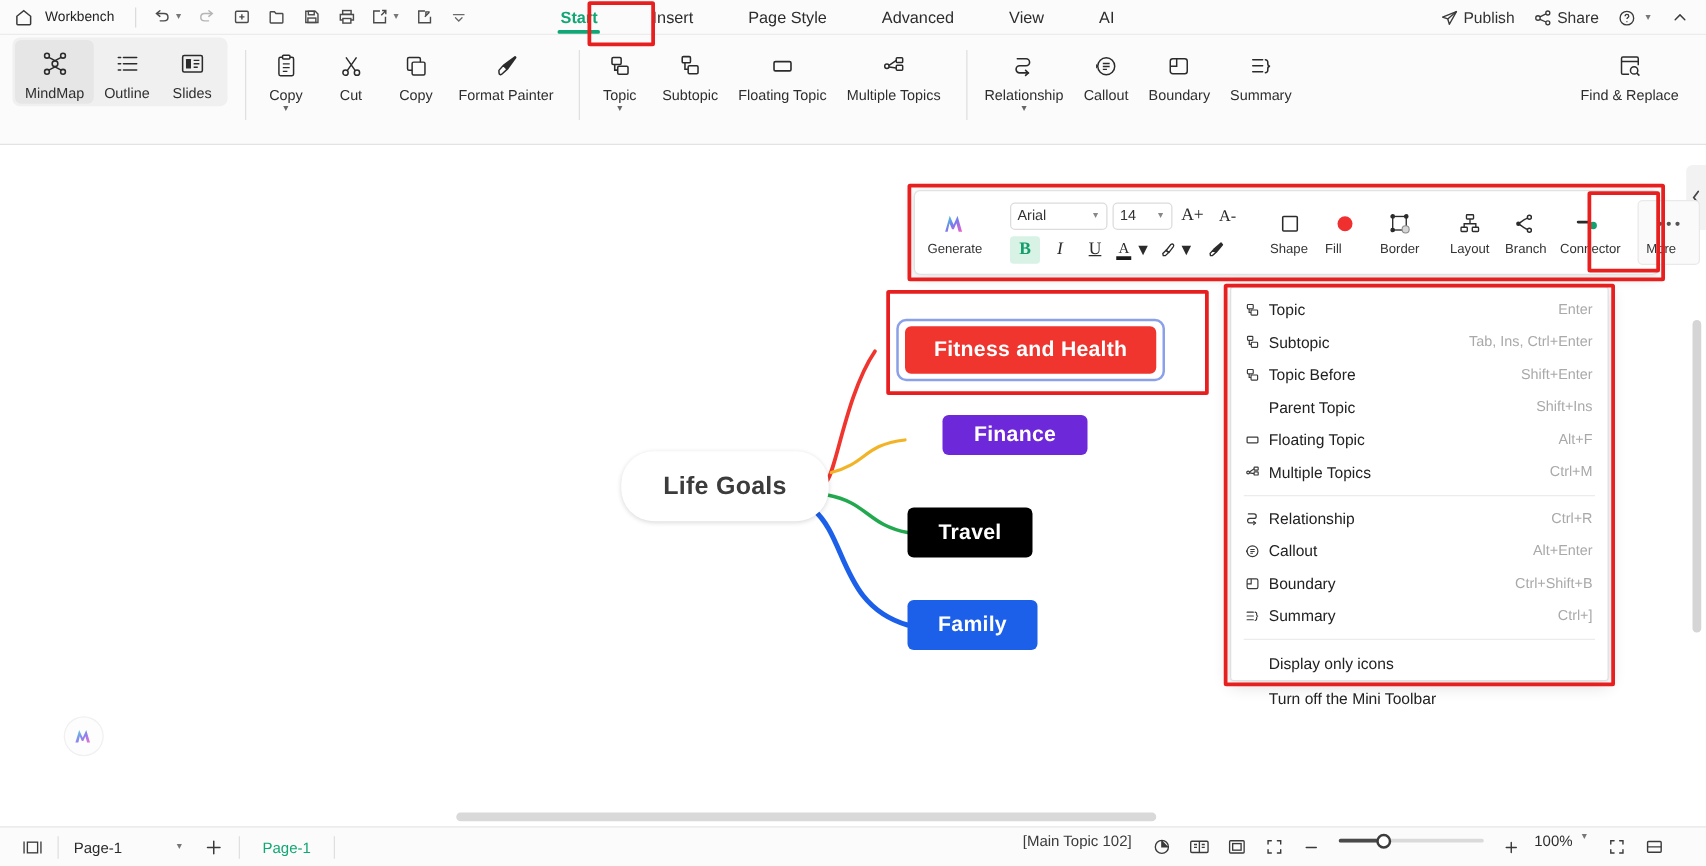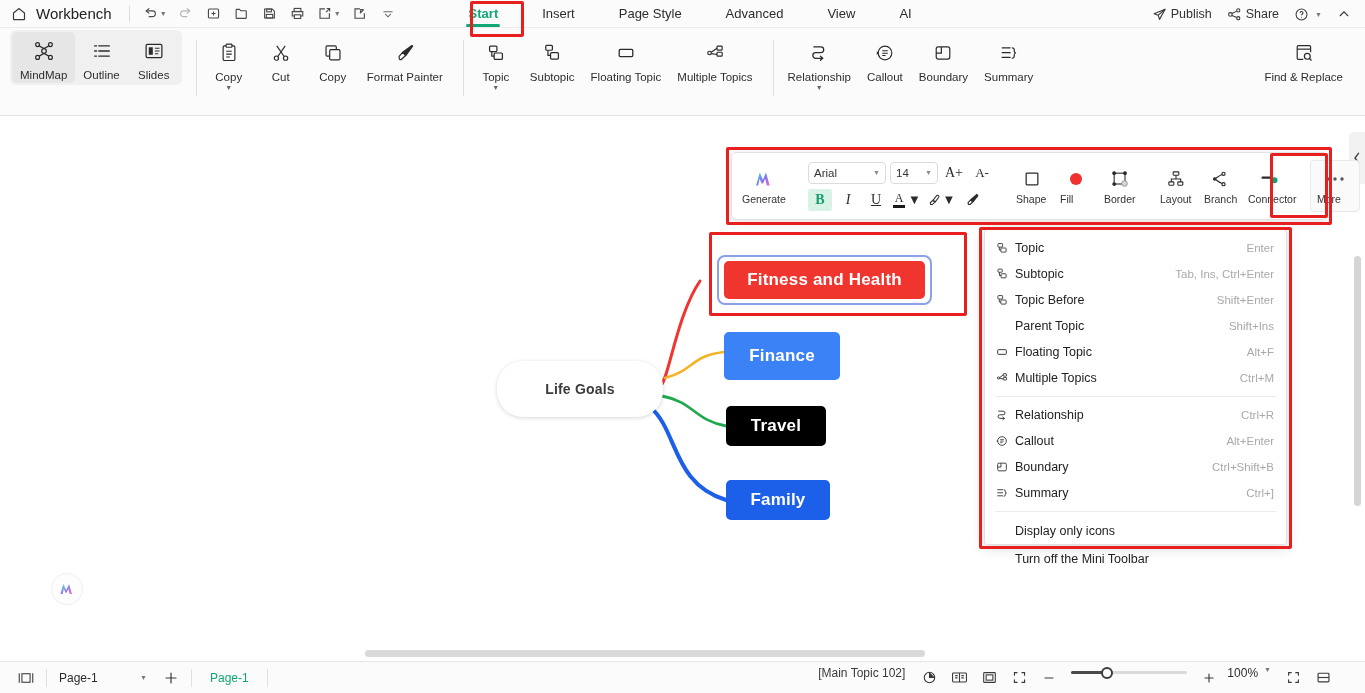--- a/index.html
+++ b/index.html
@@ -13,21 +13,21 @@
   #app { position: relative; width: 1365px; height: 693px; background:#fff; }
 
   
   .topbar {
     position:absolute; top:0; left:0; width:1365px; height:28px;
     background:#fbfbfb; display:flex; align-items:center;
     border-bottom:1px solid #ececec;
   }
   .tb-left { display:flex; align-items:center; padding-left:10px; gap:2px; }
   .home-ico { width:18px;height:18px; display:flex;align-items:center;justify-content:center; }
-  .workbench-label { font-size:15px; color:#222; margin-left:6px; margin-right:8px; white-space:nowrap;}
+  .workbench-label { font-size:11px; color:#222; margin-left:6px; margin-right:8px; white-space:nowrap;}
   .vdiv { width:1px; height:16px; background:#dcdcdc; margin:0 7px; }
   .qa-btn {
     width:26px; height:22px; display:flex; align-items:center; justify-content:center;
     cursor:pointer; border-radius:3px; color:#4a4a4a;
   }
   .qa-btn.withcaret { width:32px; }
   .caret-s { font-size:7px; margin-left:2px; color:#777; line-height:1;}
 
   .tabs { display:flex; align-items:center; margin-left:46px; gap:0px; }
   .tab {
@@ -92,21 +92,21 @@
 
   
   .mm { position:absolute; left:0; top:0; width:1365px; height:545px; }
   .node {
     position:absolute; display:flex; align-items:center; justify-content:center;
     font-weight:bold; color:#fff; border-radius:5px; cursor:pointer;
     font-size:17px; letter-spacing:0.2px;
   }
   .node.root {
     background:#fff; color:#3c3c3c; border-radius:26px;
-    box-shadow:0 1px 4px rgba(0,0,0,.16); font-size:14px;
+    box-shadow:0 1px 4px rgba(0,0,0,.16); font-size:20px;
   }
   .sel-outline {
     position:absolute; border:2px solid #8aa0e8; border-radius:8px; pointer-events:none;
   }
   .watermark {
     position:absolute; left:52px; top:458px; width:30px; height:30px; border-radius:50%;
     background:#fdfdfd; box-shadow:0 0 0 1px #f0f0f0; display:flex;
     align-items:center; justify-content:center;
   }
 
@@ -505,21 +505,21 @@
 
       <div class="node root" style="left:497px; top:245px; width:166px; height:56px;">
         <span>Life Goals</span>
       </div>
 
       <div class="sel-outline" style="left:717px; top:139px; width:215px; height:50px;"></div>
       <div class="node" style="left:724px; top:145px; width:201px; height:38px; background:#f0342e;">
         <span>Fitness and Health</span>
       </div>
 
-      <div class="node" style="left:724px; top:216px; width:116px; height:48px; background:#3b82f6;">
+      <div class="node" style="left:754px; top:216px; width:116px; height:32px; background:#6d28d9;">
         <span>Finance</span>
       </div>
 
       <div class="node" style="left:726px; top:290px; width:100px; height:40px; background:#000000;">
         <span>Travel</span>
       </div>
 
       <div class="node" style="left:726px; top:364px; width:104px; height:40px; background:#1c5fe8;">
         <span>Family</span>
       </div>

